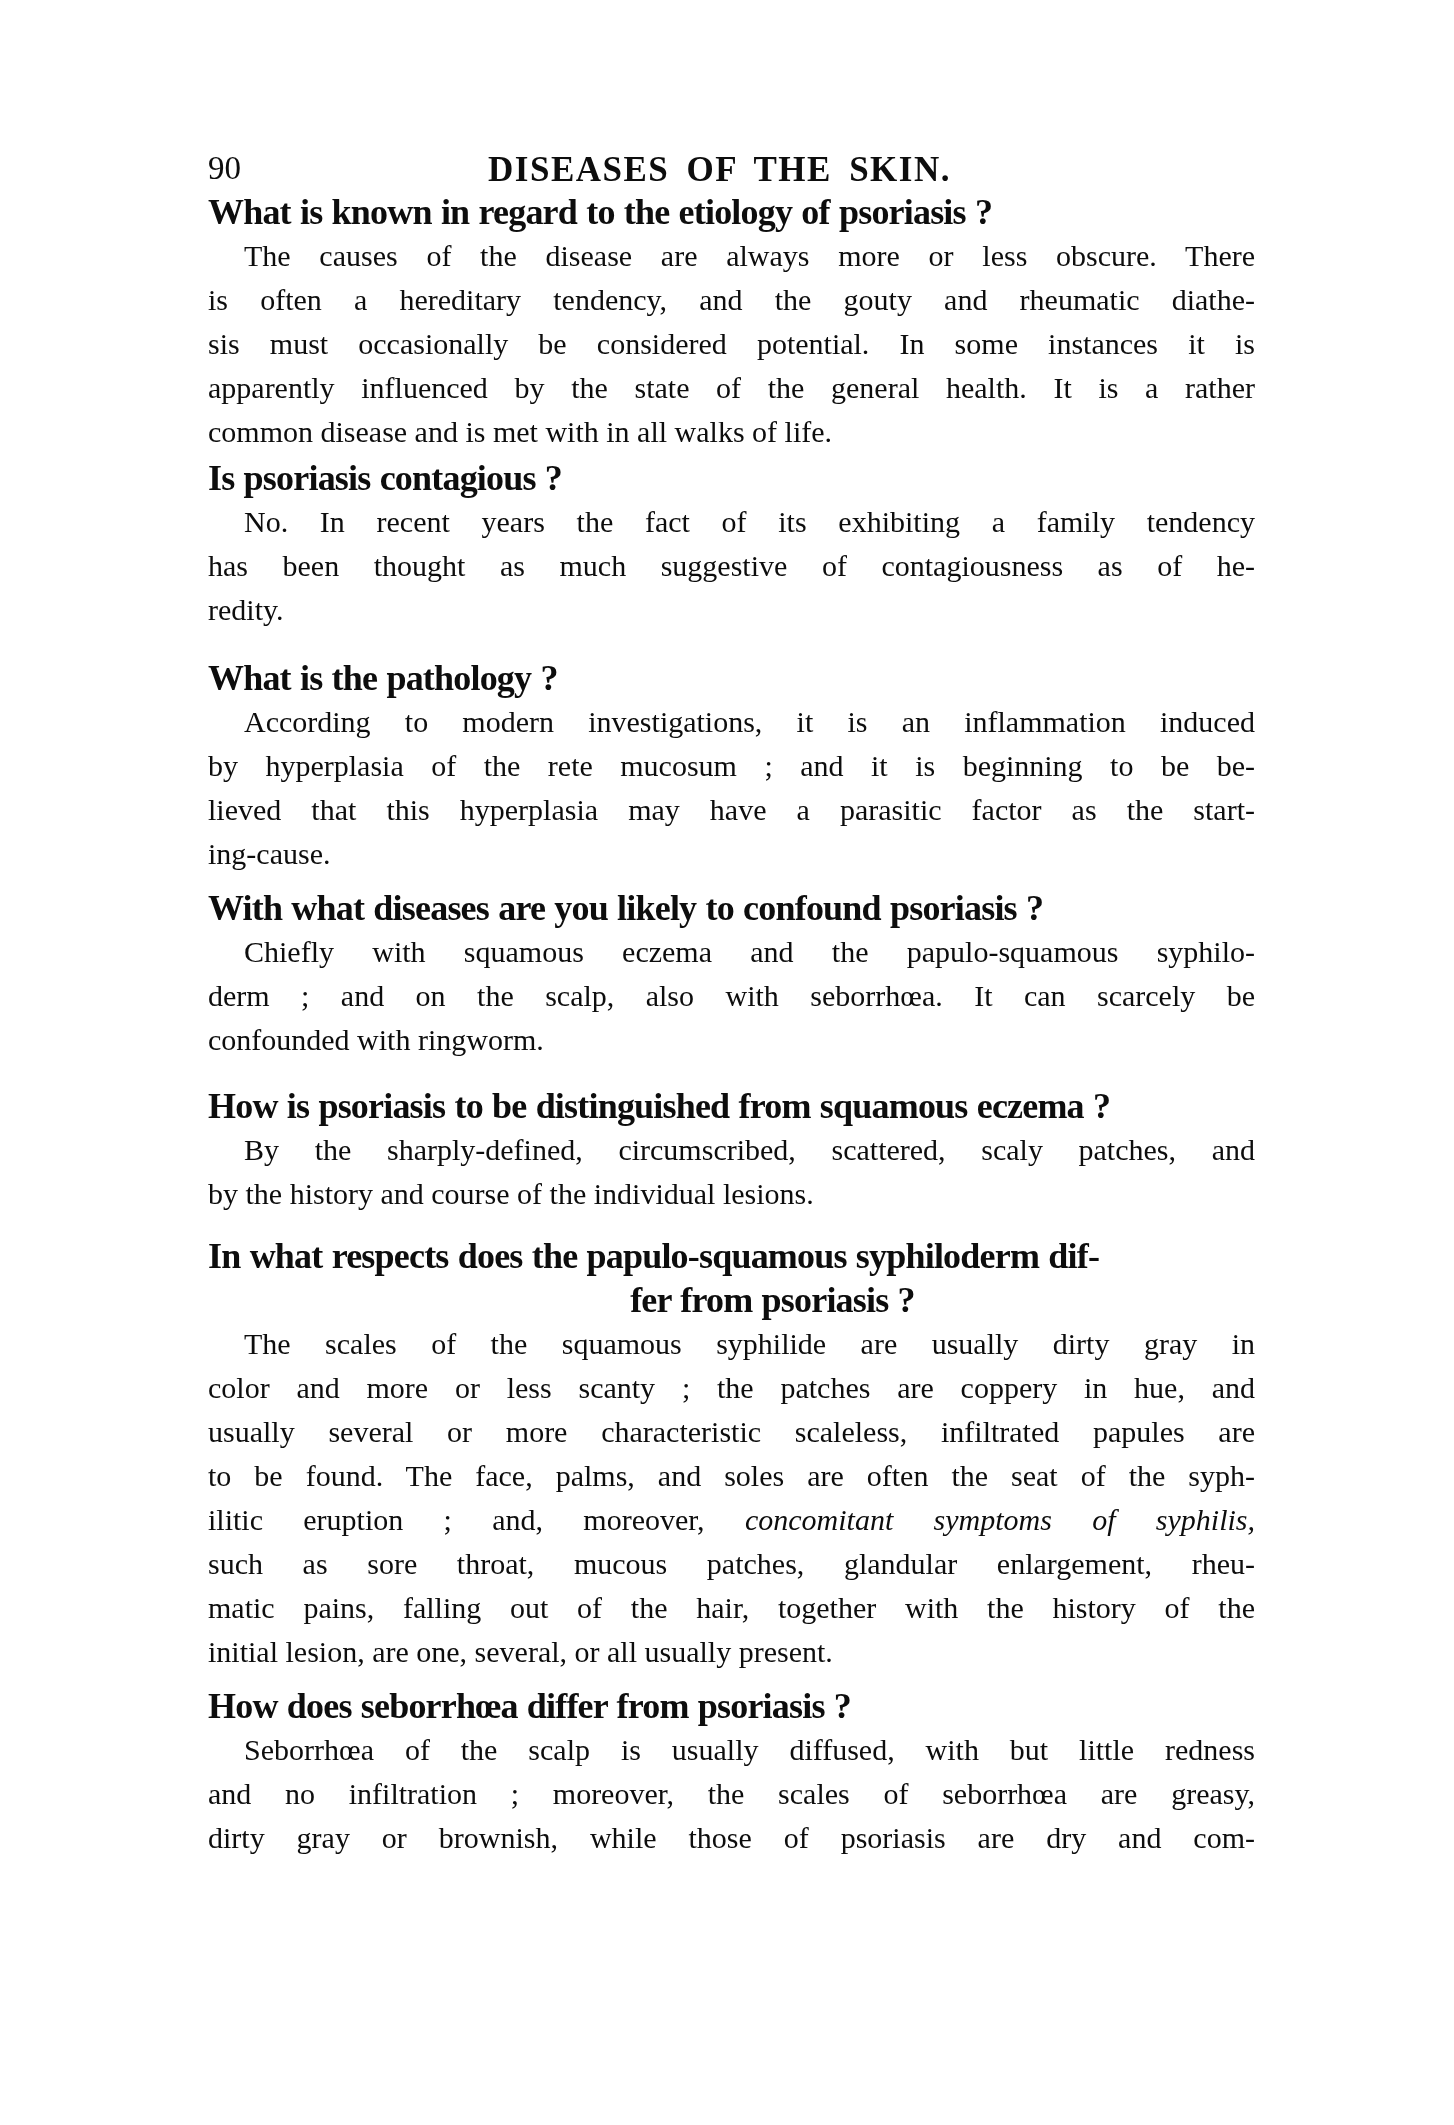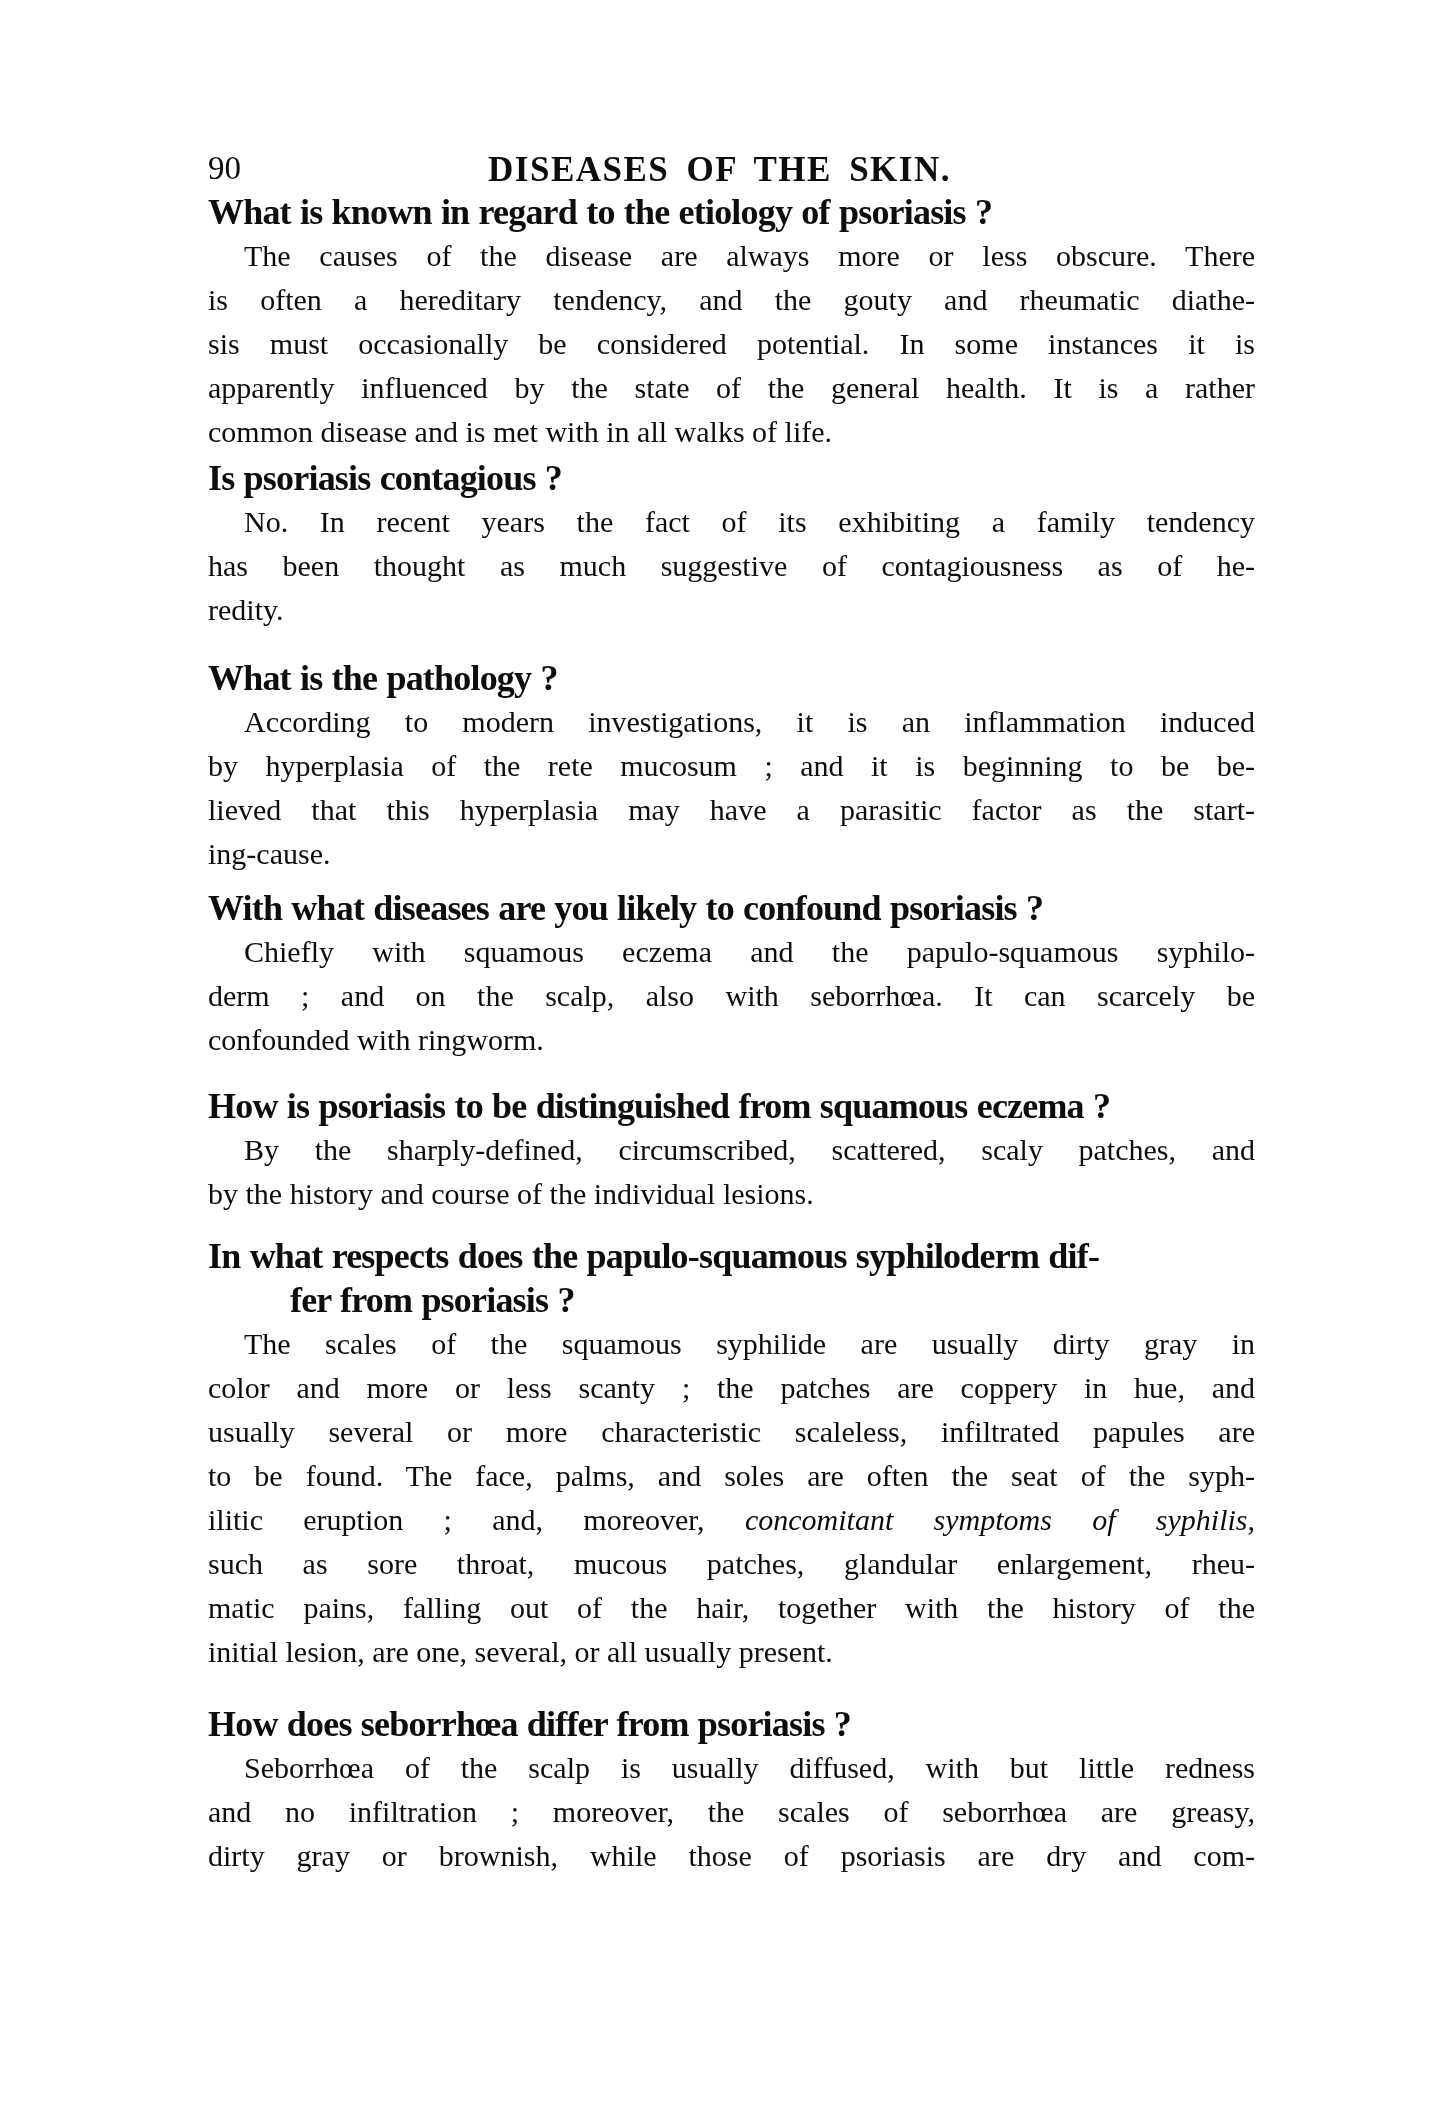--- a/index.html
+++ b/index.html
@@ -49,40 +49,41 @@
   .q {
     font-size: 36px;
     font-weight: 700;
     line-height: 44px;
     margin: 0;
     letter-spacing: -0.8px;
     word-spacing: 1px;
   }
   .q-cont {
     padding-left: 82px;
+    text-align: center;
   }
   .line {
     font-size: 30px;
     line-height: 44px;
     text-align: justify;
     text-align-last: justify;
     -moz-text-align-last: justify;
     white-space: normal;
   }
   .line.first { text-indent: 36px; }
   .line.end {
     text-align-last: left;
     -moz-text-align-last: left;
   }
   .mt2  { margin-top: 2px; }
   .mt8  { margin-top: 24px; }
   .mt10 { margin-top: 10px; }
   .mt18 { margin-top: 18px; }
   .mt22 { margin-top: 22px; }
-  .mt24 { margin-top: 28px; }
+  .mt24 { margin-top: 10px; }
   em { font-style: italic; }
 </style>
 </head>
 <body>
 
 <div class="page">
   <div class="content">
 
     <header class="page-header">
       <span class="page-num">90</span>

